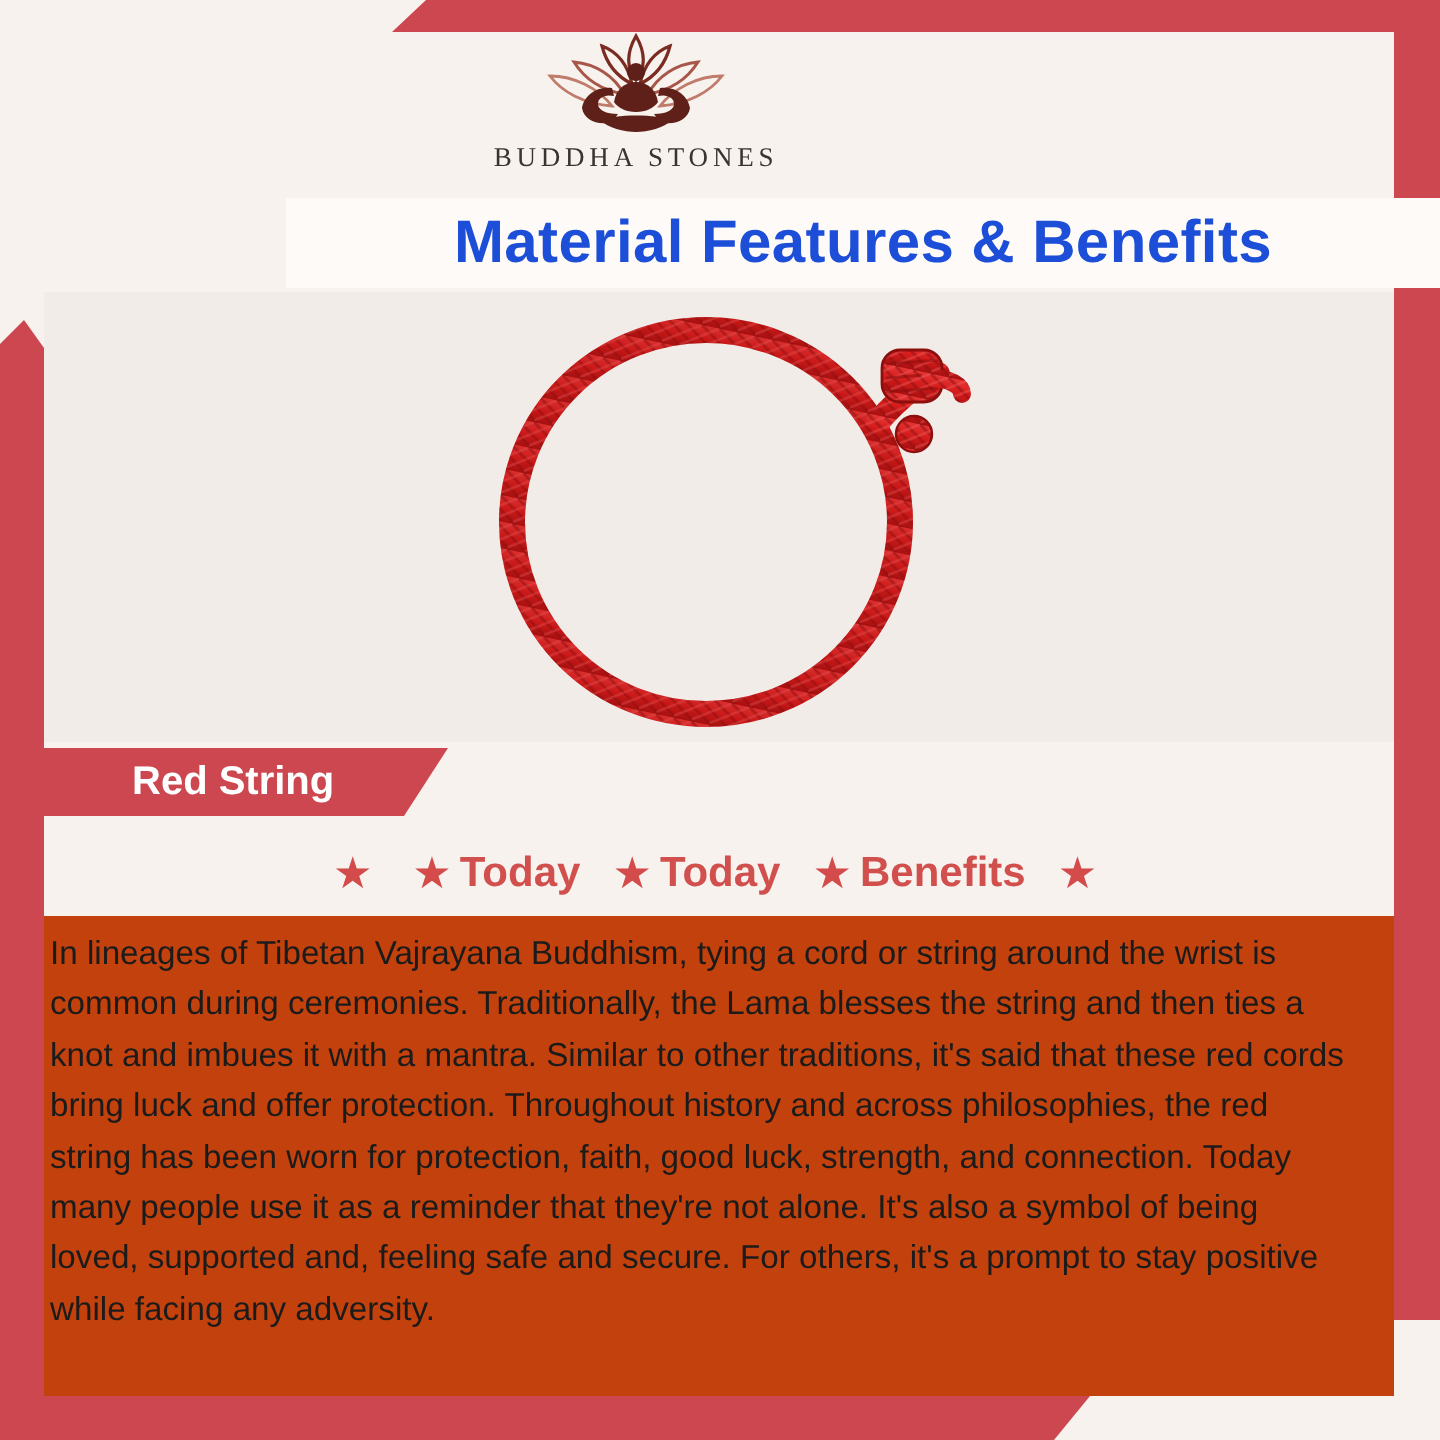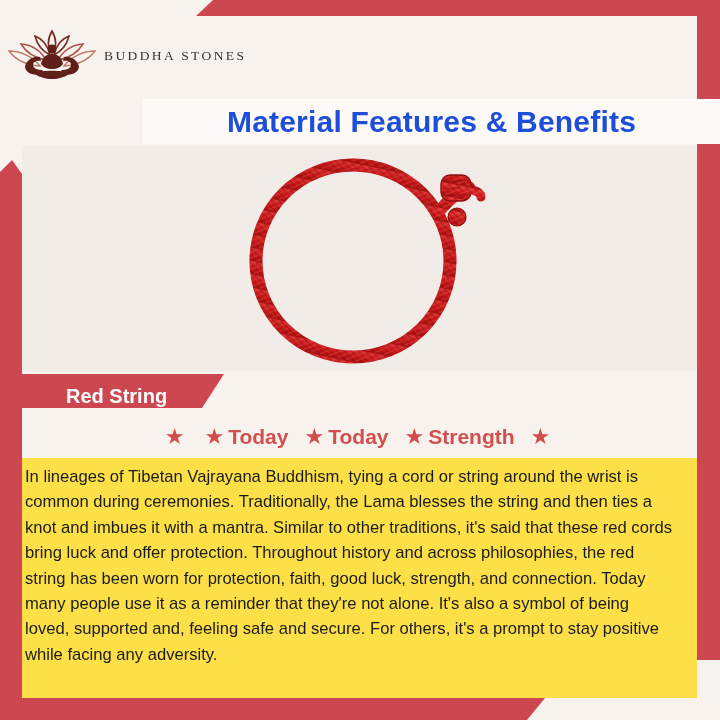--- a/index.html
+++ b/index.html
@@ -61,21 +61,21 @@
   }
 
   
   .logo-area {
     position: absolute;
     top: 14px;
     left: 0;
     width: 636px;
     height: 82px;
     display: flex;
-    flex-direction: row;
+    flex-direction: column;
     align-items: center;
     justify-content: flex-start;
   }
   .logo-mark {
     width: 104px;
     height: 56px;
     display: block;
   }
   .logo-wordmark {
     font-family: "Liberation Serif", serif;
@@ -128,21 +128,21 @@
   
   .ribbon {
     position: absolute;
     top: 374px;
     left: 0;
     width: 224px;
     height: 34px;
     background: #CC4750;
     clip-path: polygon(0 0, 100% 0, calc(100% - 22px) 100%, 0 100%);
     display: flex;
-    align-items: flex-end;
+    align-items: center;
   }
   .ribbon-text {
     color: #FFFFFF;
     font-size: 20px;
     font-weight: bold;
     margin-left: 66px;
     white-space: nowrap;
   }
 
   
@@ -174,21 +174,21 @@
     font-weight: bold;
   }
 
   
   .description-panel {
     position: absolute;
     top: 458px;
     left: 22px;
     width: 675px;
     height: 240px;
-    background: #fde047;
+    background: #c2410c;
     box-sizing: border-box;
     padding: 6px 22px 0 3px;
   }
   .description-text {
     font-size: 16.6px;
     line-height: 1.53;
     color: #1B1B1B;
     text-align: left;
     font-family: "Liberation Sans", sans-serif;
     margin: 0;
@@ -278,21 +278,21 @@
     <div class="benefit">
       <span class="star">★</span>
       <span class="benefit-label">Today</span>
     </div>
     <div class="benefit">
       <span class="star">★</span>
       <span class="benefit-label">Today</span>
     </div>
     <div class="benefit">
       <span class="star">★</span>
-      <span class="benefit-label">Strength</span>
+      <span class="benefit-label">Benefits</span>
     </div>
     <div class="benefit">
       <span class="star">★</span>
     </div>
   </div>
 
   <div class="description-panel">
     <p class="description-text">In lineages of Tibetan Vajrayana Buddhism, tying a cord or string around the wrist is common during ceremonies. Traditionally, the Lama blesses the string and then ties a knot and imbues it with a mantra. Similar to other traditions, it's said that these red cords bring luck and offer protection. Throughout history and across philosophies, the red string has been worn for protection, faith, good luck, strength, and connection. Today many people use it as a reminder that they're not alone. It's also a symbol of being loved, supported and, feeling safe and secure. For others, it's a prompt to stay positive while facing any adversity.</p>
   </div>
 

